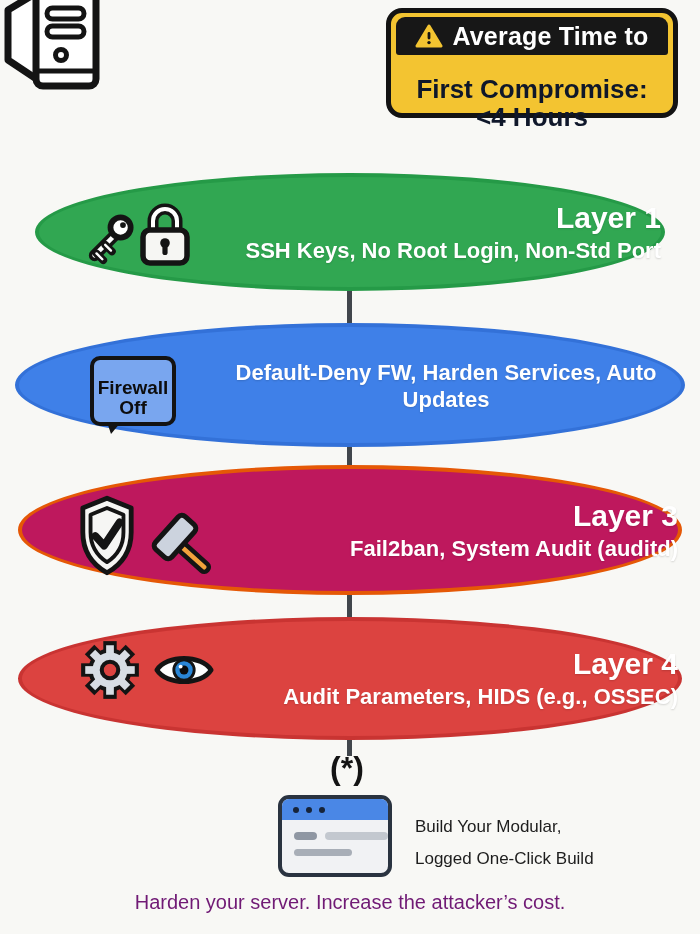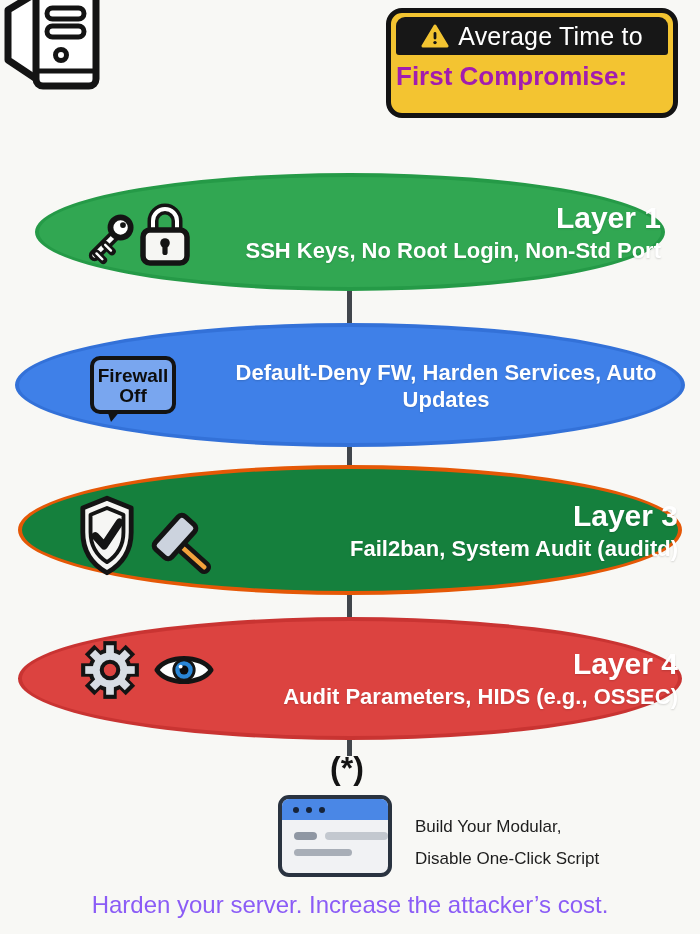--- a/index.html
+++ b/index.html
@@ -8,22 +8,22 @@
 
   
   .server-icon{position:absolute;left:0;top:-2px;width:104px;height:94px;}
 
   
   .badge{position:absolute;left:386px;top:8px;width:292px;height:110px;
          box-sizing:border-box;border:5px solid #131313;border-radius:16px;
          background:#f3c431;padding:4px 5px 0 5px;}
   .badge-bar{height:38px;border-radius:9px 9px 3px 3px;background:#171717;
              display:flex;align-items:center;justify-content:center;gap:9px;}
-  .badge-bar-text{color:#ffffff;font-size:25px;font-weight:400;letter-spacing:.2px;}
-  .badge-body{text-align:left;color:#a21caf;font-weight:700;font-size:26px;line-height:28px;padding-top:7px;}
+  .badge-bar-text{color:#ffffff;font-size:25px;font-weight:700;letter-spacing:.2px;}
+  .badge-body{text-align:center;color:#0f172a;font-weight:700;font-size:26px;line-height:28px;padding-top:20px;}
 
   
   .connector{position:absolute;left:347px;width:5px;background:#41464c;z-index:1;}
   #conn1{top:288px;height:38px;}
   #conn2{top:444px;height:24px;}
   #conn3{top:592px;height:28px;}
   #conn4{top:737px;height:19px;}
 
   
   .layer{position:absolute;box-sizing:border-box;border-radius:50%;
@@ -40,21 +40,21 @@
 
   .layer-icons{position:absolute;display:flex;align-items:flex-end;}
   #layer1 .layer-icons{left:46px;top:24px;gap:3px;}
   #layer3 .layer-icons{left:55px;top:26px;gap:10px;}
   #layer4 .layer-icons{left:55px;top:16px;gap:10px;align-items:center;}
 
   
   .fw-bubble{position:absolute;left:71px;top:29px;width:86px;box-sizing:border-box;
              border:4px solid #131313;border-radius:10px;background:rgba(255,255,255,.30);
              text-align:center;color:#0d0d0d;font-weight:700;font-size:19px;line-height:20px;
-             padding:6px 2px 4px 2px;}
+             padding:18px 2px 4px 2px;}
   .fw-tail{position:absolute;left:12px;bottom:-14px;}
 
   
   .footnote-marker{position:absolute;left:347px;top:750px;transform:translateX(-50%);
                    font-size:32px;font-weight:700;color:#141414;}
   .browser-icon{position:absolute;left:278px;top:795px;width:114px;height:82px;
                 box-sizing:border-box;border:4px solid #2a3340;border-radius:11px;
                 background:#f1f2f4;overflow:hidden;}
   .browser-header{height:21px;background:#4a87e6;display:flex;align-items:center;
                   gap:7px;padding-left:11px;}
@@ -62,21 +62,21 @@
   .browser-row1{display:flex;gap:8px;margin:12px 0 0 12px;}
   .pill-a{width:26px;height:8px;border-radius:4px;background:#8f97a3;}
   .pill-b{width:70px;height:8px;border-radius:4px;background:#c3c8cf;}
   .browser-row2{width:58px;height:7px;border-radius:4px;background:#a8aeb7;margin:9px 0 0 12px;}
 
   .footnote-text{position:absolute;left:415px;top:811px;font-size:17px;line-height:32px;
                  color:#1d1d1d;}
 
   
   .caption{position:absolute;left:0;top:891px;width:100%;text-align:center;
-           font-size:24px;color:#8b5cf6;}
+           font-size:20px;color:#701a75;}
 </style>
 </head>
 <body>
 
 <div id="stage" style="background-color: rgb(248, 248, 245);">
 
   <svg class="server-icon" viewBox="0 0 104 94" fill="none">
     <path d="M38 -6 L8 12 L8 62 L38 82 Z" fill="#ffffff" stroke="#141414" stroke-width="7" stroke-linejoin="round"></path>
     <rect x="36" y="-12" width="60" height="100" rx="7" fill="#ffffff" stroke="#141414" stroke-width="7"></rect>
     <rect x="47" y="10" width="37" height="11" rx="5.5" fill="#ffffff" stroke="#141414" stroke-width="5"></rect>
@@ -89,20 +89,21 @@
     <div class="badge-bar" style="background-color: rgb(23, 23, 23);">
       <svg width="28" height="25" viewBox="0 0 28 25">
         <path d="M14 2 L26 22 L2 22 Z" fill="#f3c431" stroke="#f3c431" stroke-width="3" stroke-linejoin="round"></path>
         <rect x="12.6" y="8" width="2.8" height="7.5" rx="1.4" fill="#141414"></rect>
         <circle cx="14" cy="18.6" r="1.7" fill="#141414"></circle>
       </svg>
       <span class="badge-bar-text">Average Time to</span>
     </div>
     <div class="badge-body">
       <div>First Compromise:</div>
+      <div>&lt;4 Hours</div>
     </div>
   </div>
 
   <div class="connector" id="conn1" style="background-color: rgb(65, 70, 76);"></div>
   <div class="connector" id="conn2" style="background-color: rgb(65, 70, 76);"></div>
   <div class="connector" id="conn3" style="background-color: rgb(65, 70, 76);"></div>
   <div class="connector" id="conn4" style="background-color: rgb(65, 70, 76);"></div>
 
   <div class="layer" id="layer1" style="background-color: rgb(49, 167, 82); border-color: rgb(37, 154, 71);">
     <div class="layer-icons">
@@ -132,21 +133,21 @@
     <div class="fw-bubble">
       <div>Firewall</div>
       <div>Off</div>
       <svg class="fw-tail" width="16" height="14" viewBox="0 0 16 14">
         <path d="M1 0 L15 0 L5 12 Z" fill="#131313"></path>
       </svg>
     </div>
     <div class="layer-subtitle">Default-Deny FW, Harden Services, Auto Updates</div>
   </div>
 
-  <div class="layer" id="layer3" style="background-color: #15803d; border-color: rgb(229, 88, 6);">
+  <div class="layer" id="layer3" style="background-color: #be185d; border-color: rgb(229, 88, 6);">
     <div class="layer-icons">
       <svg width="60" height="82" viewBox="0 0 62 84">
         <path d="M31 3 L56 13 V38 C56 59 45 72 31 80 C17 72 6 59 6 38 V13 Z" fill="#f6f6f4" stroke="#141414" stroke-width="5" stroke-linejoin="round"></path>
         <path d="M31 13 L48 20 V38 C48 53 40 63 31 69 C22 63 14 53 14 38 V20 Z" fill="none" stroke="#141414" stroke-width="4" stroke-linejoin="round"></path>
         <path d="M19 42 L28 52 L44 28" fill="none" stroke="#141414" stroke-width="8" stroke-linecap="round" stroke-linejoin="round"></path>
       </svg>
       <svg width="72" height="66" viewBox="0 0 72 66">
         <g transform="rotate(42 40 40)">
           <rect x="28" y="36" width="40" height="9" rx="4" fill="#f2a23c" stroke="#141414" stroke-width="4.5"></rect>
         </g>
@@ -207,18 +208,18 @@
     </div>
     <div class="browser-row1">
       <span class="pill-a"></span>
       <span class="pill-b"></span>
     </div>
     <div class="browser-row2"></div>
   </div>
 
   <div class="footnote-text">
     <div>Build Your Modular,</div>
-    <div>Disable One-Click Script</div>
+    <div>Logged One-Click Build</div>
   </div>
 
   <div class="caption">Harden your server. Increase the attacker’s cost.</div>
 
 </div>
 
 </body></html>

